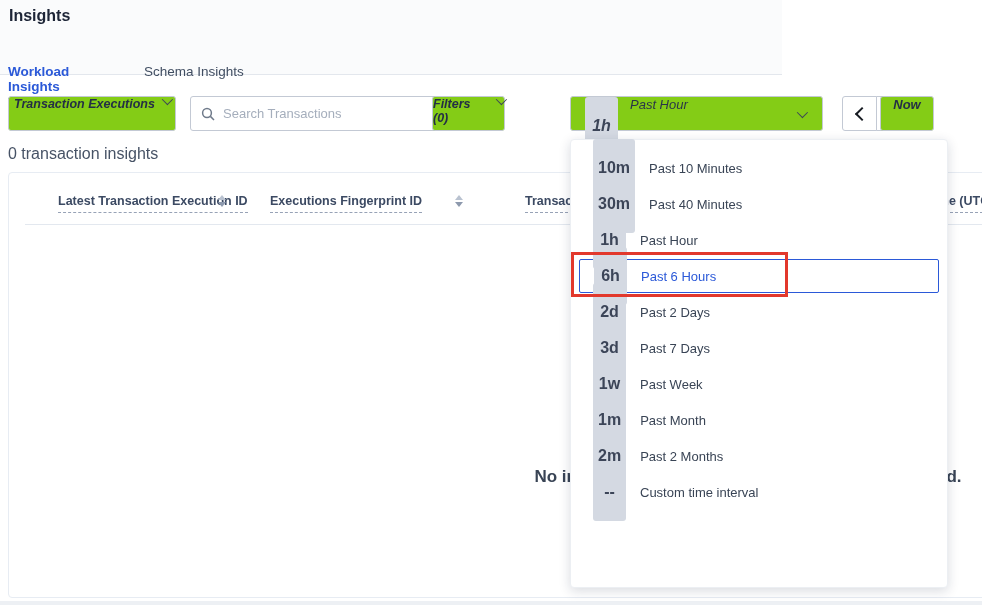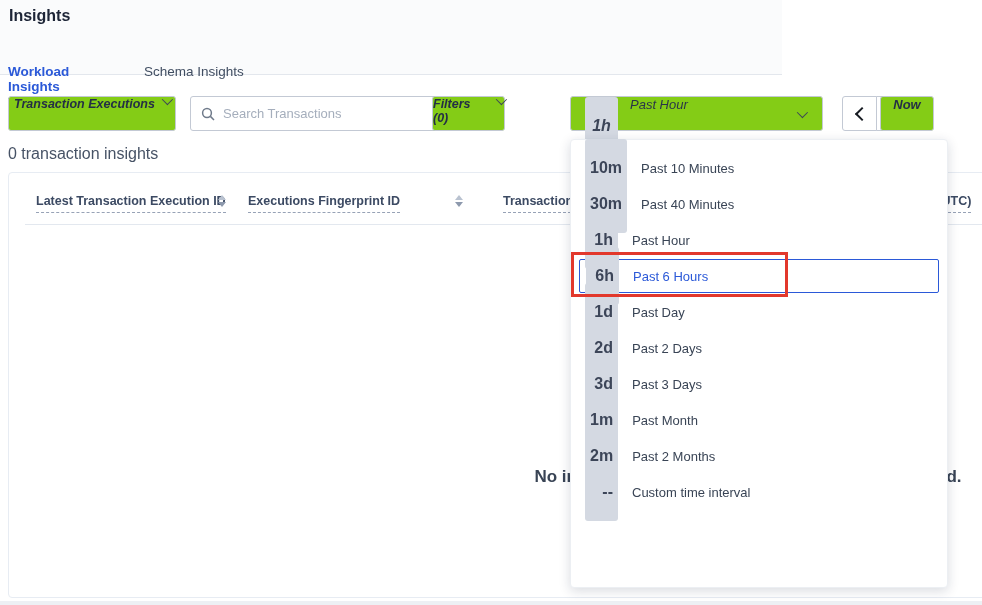--- a/index.html
+++ b/index.html
@@ -36,35 +36,35 @@
   .nav-btn.next{border-radius:0 3px 3px 0;margin-left:-1px;}
   .nav-chev{width:10px;height:10px;border-right:2.6px solid #181c23;border-bottom:2.6px solid #181c23;}
   .nav-chev.left{transform:rotate(135deg);margin-left:4px;}
   .nav-chev.right{transform:rotate(-45deg);margin-right:4px;}
   .btn-now{left:880px;width:54px;font-size:13px;}
 
   .summary{position:absolute;left:8px;top:145px;font-size:16px;color:var(--muted);}
 
   
   .card{position:absolute;left:8px;top:172px;width:1200px;height:426px;background:#fff;border:1px solid var(--hairline);border-radius:4px;z-index:1;}
-  .th{position:absolute;top:194px;font-size:12.5px;font-weight:700;color:#3c4a63;z-index:2;cursor:pointer;}
+  .th{position:absolute;top:194px;font-size:12.5px;font-weight:700;color:#3c4a63;z-index:2;cursor:pointer;margin-left:22px;}
   .th .lbl{border-bottom:1px dashed #97a2b6;padding-bottom:4px;white-space:nowrap;}
   .th1{left:36px;} .th2{left:248px;} .th3{left:503px;} .th4{left:873px;}
   .sort{position:absolute;top:195px;display:flex;flex-direction:column;gap:2px;z-index:2;cursor:pointer;}
   .sort1{left:218px;} .sort2{left:455px;}
   .tri-up{width:0;height:0;border-left:4px solid transparent;border-right:4px solid transparent;border-bottom:5px solid #b9c2d0;}
   .tri-dn{width:0;height:0;border-left:4px solid transparent;border-right:4px solid transparent;border-top:5px solid #8d99ad;}
   .head-rule{position:absolute;left:25px;top:224px;width:957px;height:1px;background:#e3e8ef;z-index:2;}
   .empty-msg{position:absolute;left:748px;top:467px;transform:translateX(-50%);font-size:17px;font-weight:700;color:#394455;white-space:nowrap;z-index:3;}
 
   
   .dropdown{position:absolute;left:570px;top:139px;width:378px;height:449px;background:#fff;border:1px solid #eceff3;border-radius:4px;
             box-shadow:0 3px 12px rgba(20,30,60,.16);z-index:10;padding-top:10px;}
   .dd-item{height:36px;display:flex;align-items:center;gap:14px;padding:0 10px;font-size:13px;color:#394455;cursor:pointer;}
-  .dd-item .timebadge{margin-left:4px;text-align:right;}
+  .dd-item .timebadge{margin-left:12px;}
   .dd-item.highlighted{margin:1px 8px;height:34px;padding:0 2px;border:1px solid var(--accent);border-radius:2px;color:var(--accent);}
 
   .red-box{position:absolute;left:571px;top:252px;width:217px;height:45px;border:3px solid var(--red);z-index:30;pointer-events:none;}
   .bottom-strip{position:absolute;left:0;top:601px;width:982px;height:4px;background:#edf0f4;}
 
   .icon-search{flex:0 0 auto;}
 </style>
 </head>
 <body>
 
@@ -152,30 +152,30 @@
       </div>
       <div class="dd-item">
         <span class="timebadge">1h</span>
         <span>Past Hour</span>
       </div>
       <div class="dd-item highlighted">
         <span class="timebadge">6h</span>
         <span>Past 6 Hours</span>
       </div>
       <div class="dd-item">
-        <span class="timebadge">1d</span>
-        <span>Past Day</span>
-      </div>
-      <div class="dd-item">
         <span class="timebadge">2d</span>
         <span>Past 2 Days</span>
       </div>
       <div class="dd-item">
         <span class="timebadge">3d</span>
-        <span>Past 3 Days</span>
+        <span>Past 7 Days</span>
+      </div>
+      <div class="dd-item">
+        <span class="timebadge">1w</span>
+        <span>Past Week</span>
       </div>
       <div class="dd-item">
         <span class="timebadge">1m</span>
         <span>Past Month</span>
       </div>
       <div class="dd-item">
         <span class="timebadge">2m</span>
         <span>Past 2 Months</span>
       </div>
       <div class="dd-item">

